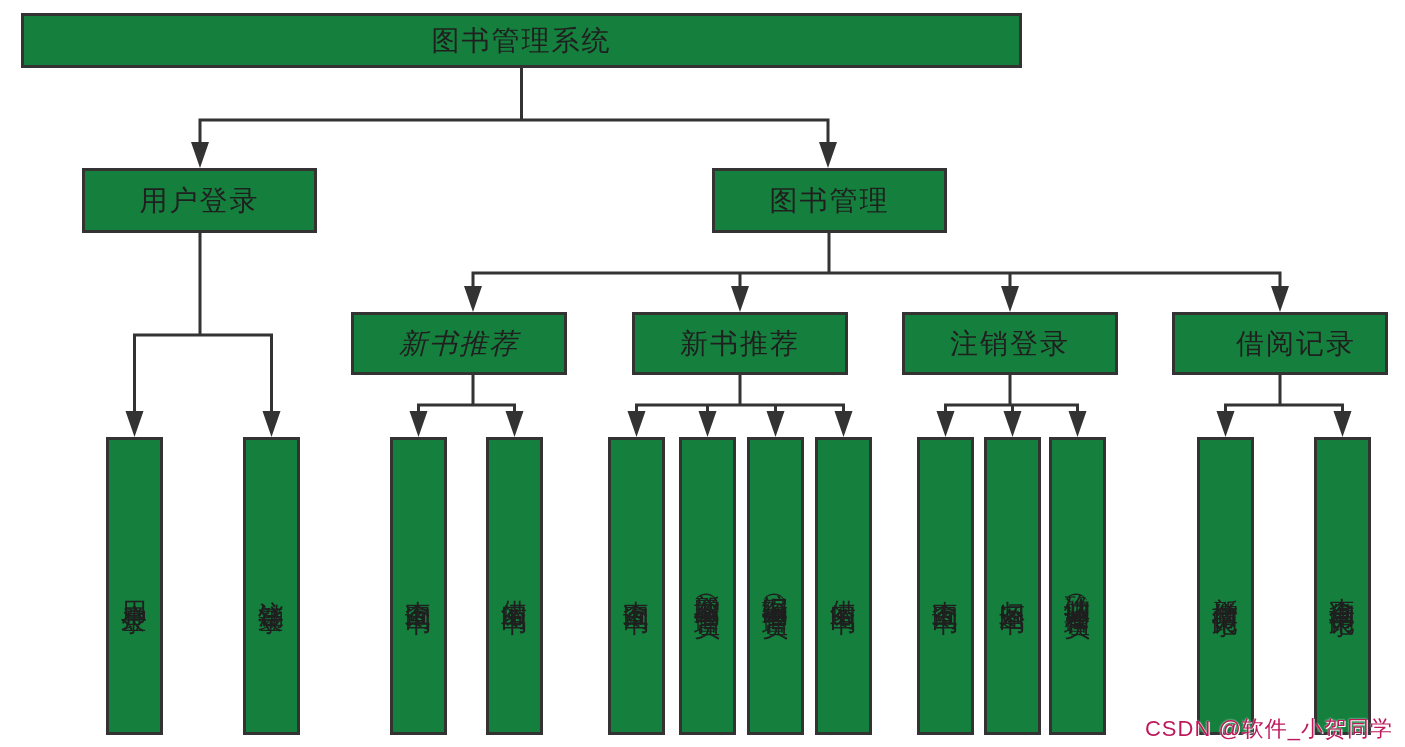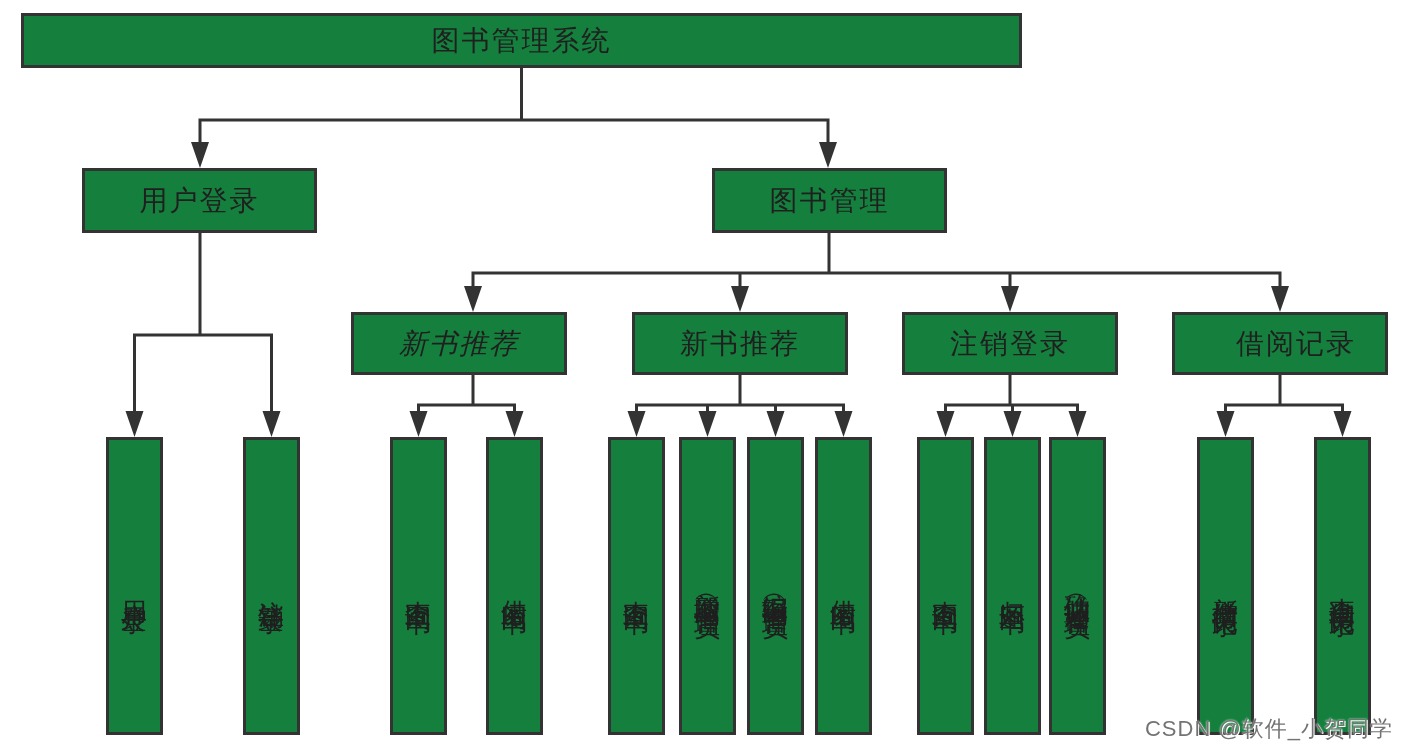--- a/index.html
+++ b/index.html
@@ -43,21 +43,21 @@
     top: 437px;
     height: 298px;
   }
   .l3 { top: 312px; height: 63px; width: 216px; }
   .watermark {
     position: absolute;
     top: 714px;
     right: 12px;
     z-index: 2;
     font-size: 22px;
-    color: #737373;
+    color: #be185d;
     letter-spacing: 1px;
     text-shadow: 0 0 2px #ffffff, 1px 1px 0 #ffffff;
     white-space: nowrap;
   }
 </style>
 </head>
 <body>
 
 <div id="stage">
 

